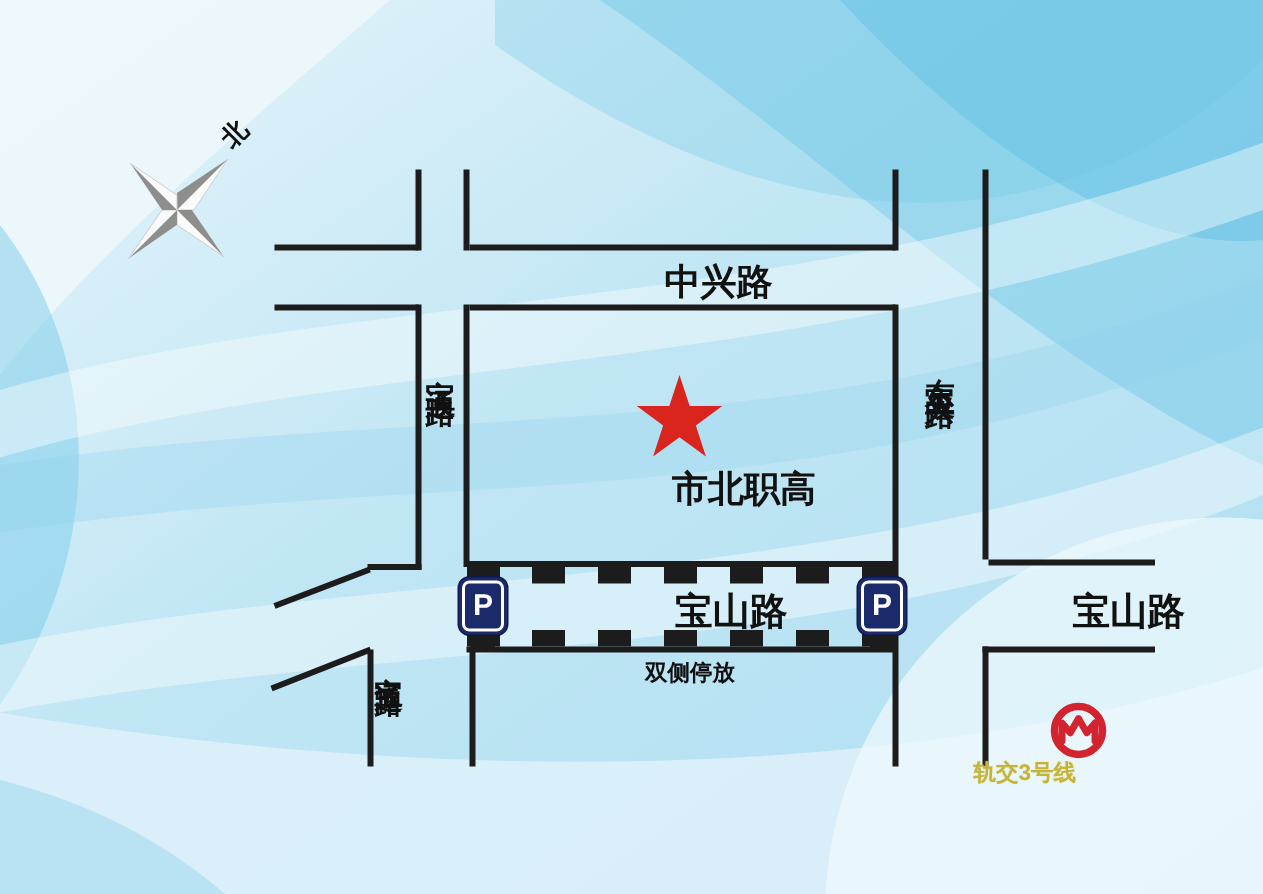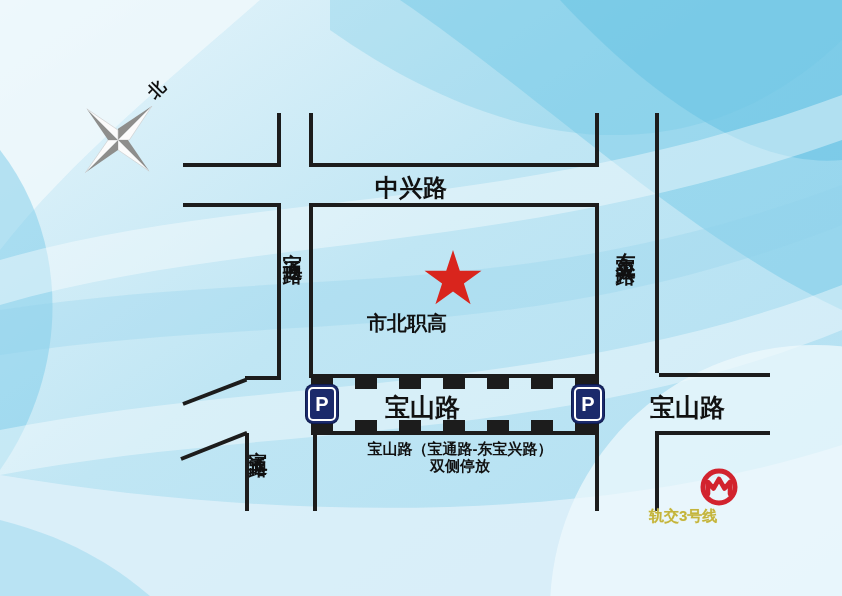--- a/index.html
+++ b/index.html
@@ -3,21 +3,21 @@
 <meta charset="utf-8">
 <style>
   html,body{margin:0;padding:0;background:#fff;}
   .stage{
     position:relative;width:842px;height:596px;overflow:hidden;
     font-family:"Liberation Sans","DejaVu Sans",sans-serif;color:#111;
   }
   .bg{position:absolute;left:0;top:0;}
   .ln{position:absolute;background:#1c1c1c;}
   .diag{position:absolute;height:4px;background:#1c1c1c;transform-origin:left center;}
-  .lbl{position:absolute;font-weight:bold;color:#111;text-align:left;}
+  .lbl{position:absolute;font-weight:bold;color:#111;text-align:right;}
   .vlbl{
     position:absolute;font-weight:bold;color:#111;
     writing-mode:vertical-rl;text-orientation:upright;letter-spacing:6px;line-height:1;
   }
   .dash-strip{position:absolute;height:11px;
     background:repeating-linear-gradient(90deg,#1c1c1c 0 22px,transparent 22px 44px);}
   .stub{position:absolute;width:16px;height:13px;background:#1c1c1c;}
   .psign{
     position:absolute;width:32px;height:38px;background:#1b2a6b;border-radius:7px;
     box-shadow:0 0 0 1px #0e1a4d;display:flex;align-items:center;justify-content:center;
@@ -131,27 +131,26 @@
     <div class="psign-inner">P</div>
   </div>
 
   <svg width="64" height="64" style="position:absolute;left:421px;top:248px;" viewBox="0 0 64 64">
     <polygon fill="#d9251d" points="32,2 38.8,22.7 60.5,22.7 42.9,35.6 49.6,56.3 32,43.5 14.4,56.3 21.1,35.6 3.5,22.7 25.2,22.7"></polygon>
   </svg>
 
   <div class="lbl" style="left:375px;top:172px;width:140px;font-size:24px;">中兴路</div>
   <div class="vlbl" style="left:283px;top:237px;font-size:20px;">宝通路</div>
   <div class="vlbl" style="left:616px;top:235px;font-size:20px;letter-spacing:5px;">东宝兴路</div>
-  <div class="lbl" style="left:367px;top:310px;width:200px;font-size:20px;">市北职高</div>
+  <div class="lbl" style="left:344px;top:310px;width:200px;font-size:24px;">市北职高</div>
   <div class="lbl" style="left:385px;top:391px;width:140px;font-size:25px;">宝山路</div>
   <div class="lbl" style="left:650px;top:391px;width:140px;font-size:25px;">宝山路</div>
   <div class="vlbl" style="left:249px;top:436px;font-size:19px;letter-spacing:4px;">宝通路</div>
 
   <div class="note">
-    <div>宝山路（宝通路-东宝兴路）</div>
     <div>双侧停放</div>
   </div>
 
   <svg width="42" height="42" style="position:absolute;left:698px;top:466px;" viewBox="0 0 42 42">
     <circle cx="21" cy="21" r="16" fill="none" stroke="#d2232e" stroke-width="5"></circle>
     <path d="M10,28 L10,16 L15.5,22.5 L21,13 L26.5,22.5 L32,16 L32,28" fill="none" stroke="#d2232e" stroke-width="4.6" stroke-linejoin="round" stroke-linecap="round"></path>
   </svg>
   <div class="metro-text">
     <div>轨交3号线</div>
   </div>

